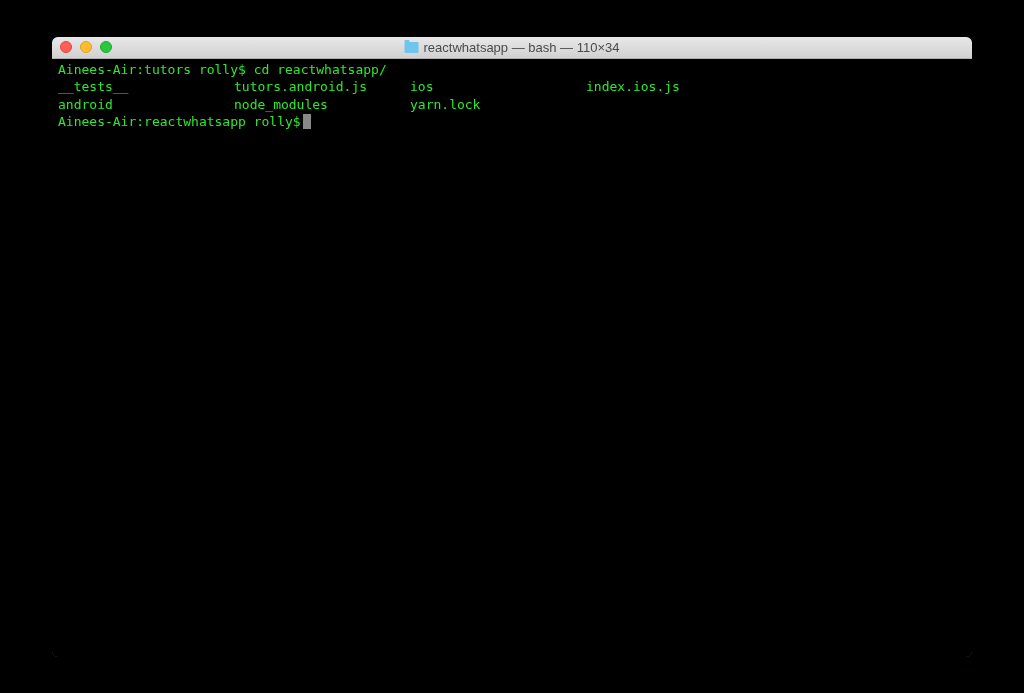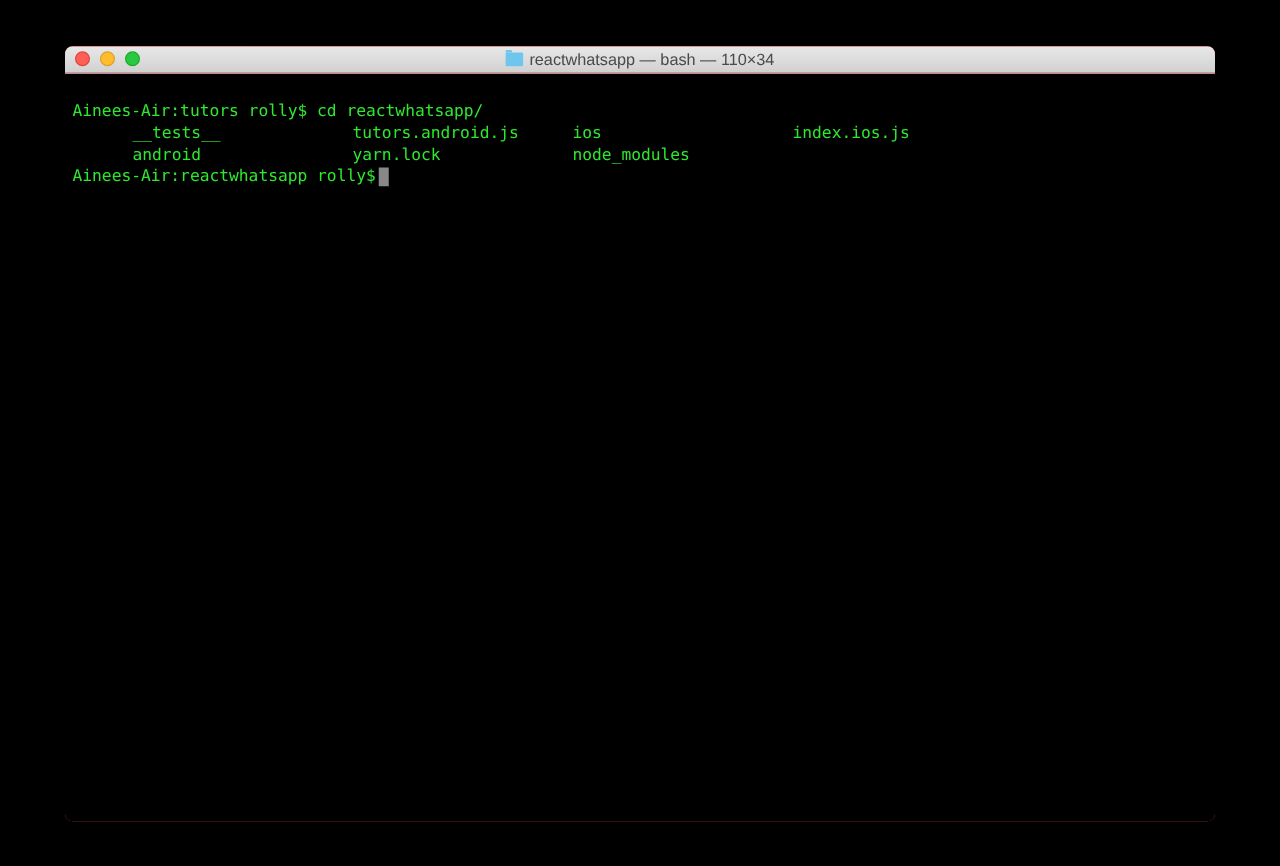--- a/index.html
+++ b/index.html
@@ -12,21 +12,21 @@
       height: 693px;
       background: #000000;
       display: flex;
       align-items: center;
       justify-content: center;
       font-family: -apple-system, BlinkMacSystemFont, sans-serif;
     }
     .window {
       width: 920px;
       height: 620px;
-      background: #ef4444;
+      background: #0369a1;
       border-radius: 6px;
       overflow: hidden;
       box-shadow: 0 20px 60px rgba(0,0,0,0.5);
       display: flex;
       flex-direction: column;
     }
     .titlebar {
       height: 22px;
       background: linear-gradient(to bottom, #e8e8e8, #d1d1d1);
       border-bottom: 1px solid #b0b0b0;
@@ -80,27 +80,25 @@
       background: #000000;
       padding: 2px 6px;
       font-family: "Menlo", "Monaco", "Consolas", monospace;
       font-size: 13px;
       line-height: 1.35;
       color: #2ee82e;
       overflow: hidden;
     }
     .terminal-line {
       white-space: pre;
-      margin-top: 20px;
     }
     .ls-output {
       display: grid;
       grid-template-columns: 176px 176px 176px 176px;
       gap: 0;
-      margin-left: 48px;
     }
     .ls-item {
       white-space: pre;
     }
     .prompt-line {
       display: flex;
       align-items: center;
     }
     .cursor {
       display: inline-block;
@@ -127,21 +125,21 @@
     </div>
   </div>
   <div class="terminal-body">
     <div class="terminal-line"><span>Ainees-Air:tutors rolly$ </span><span>cd reactwhatsapp/</span></div>
     <div class="ls-output">
       <div class="ls-item">__tests__</div>
       <div class="ls-item">tutors.android.js</div>
       <div class="ls-item">ios</div>
       <div class="ls-item">index.ios.js</div>
       <div class="ls-item">android</div>
+      <div class="ls-item">node_modules</div>
       <div class="ls-item">yarn.lock</div>
-      <div class="ls-item">node_modules</div>
     </div>
     <div class="prompt-line">
       <span>Ainees-Air:reactwhatsapp rolly$ </span>
         <span class="cursor"></span>
     </div>
   </div>
 </div>
 
 </body></html>

